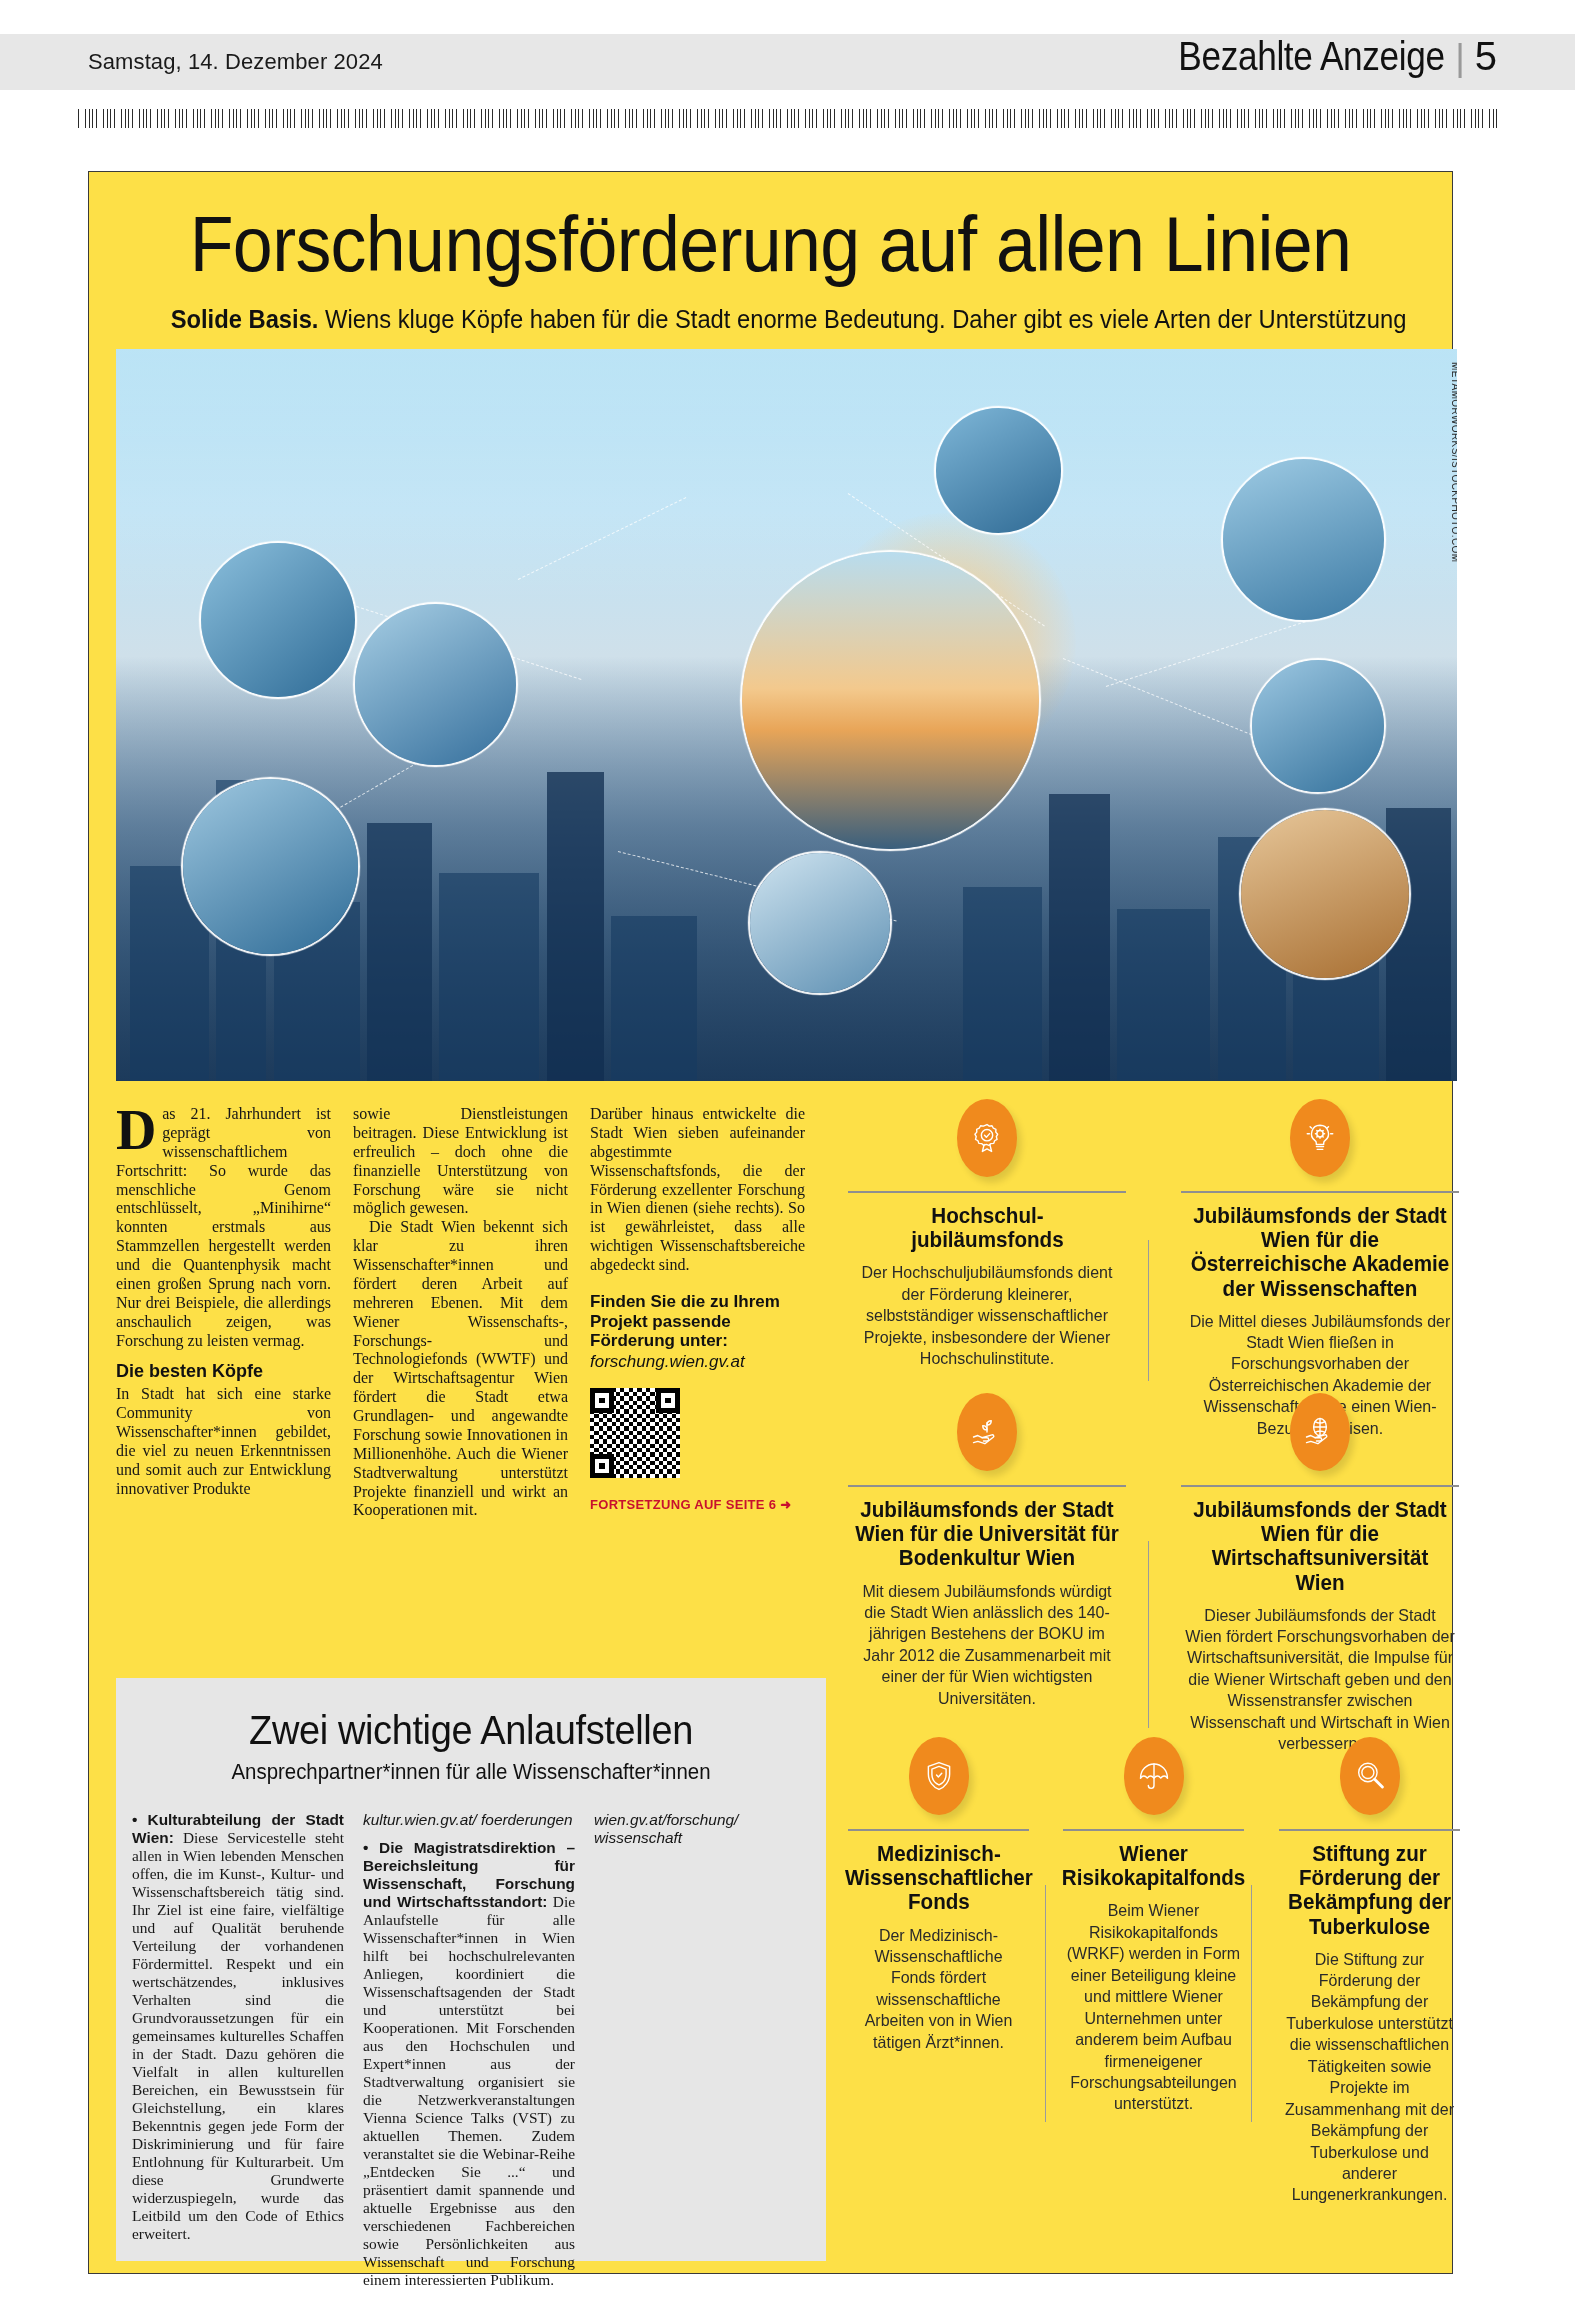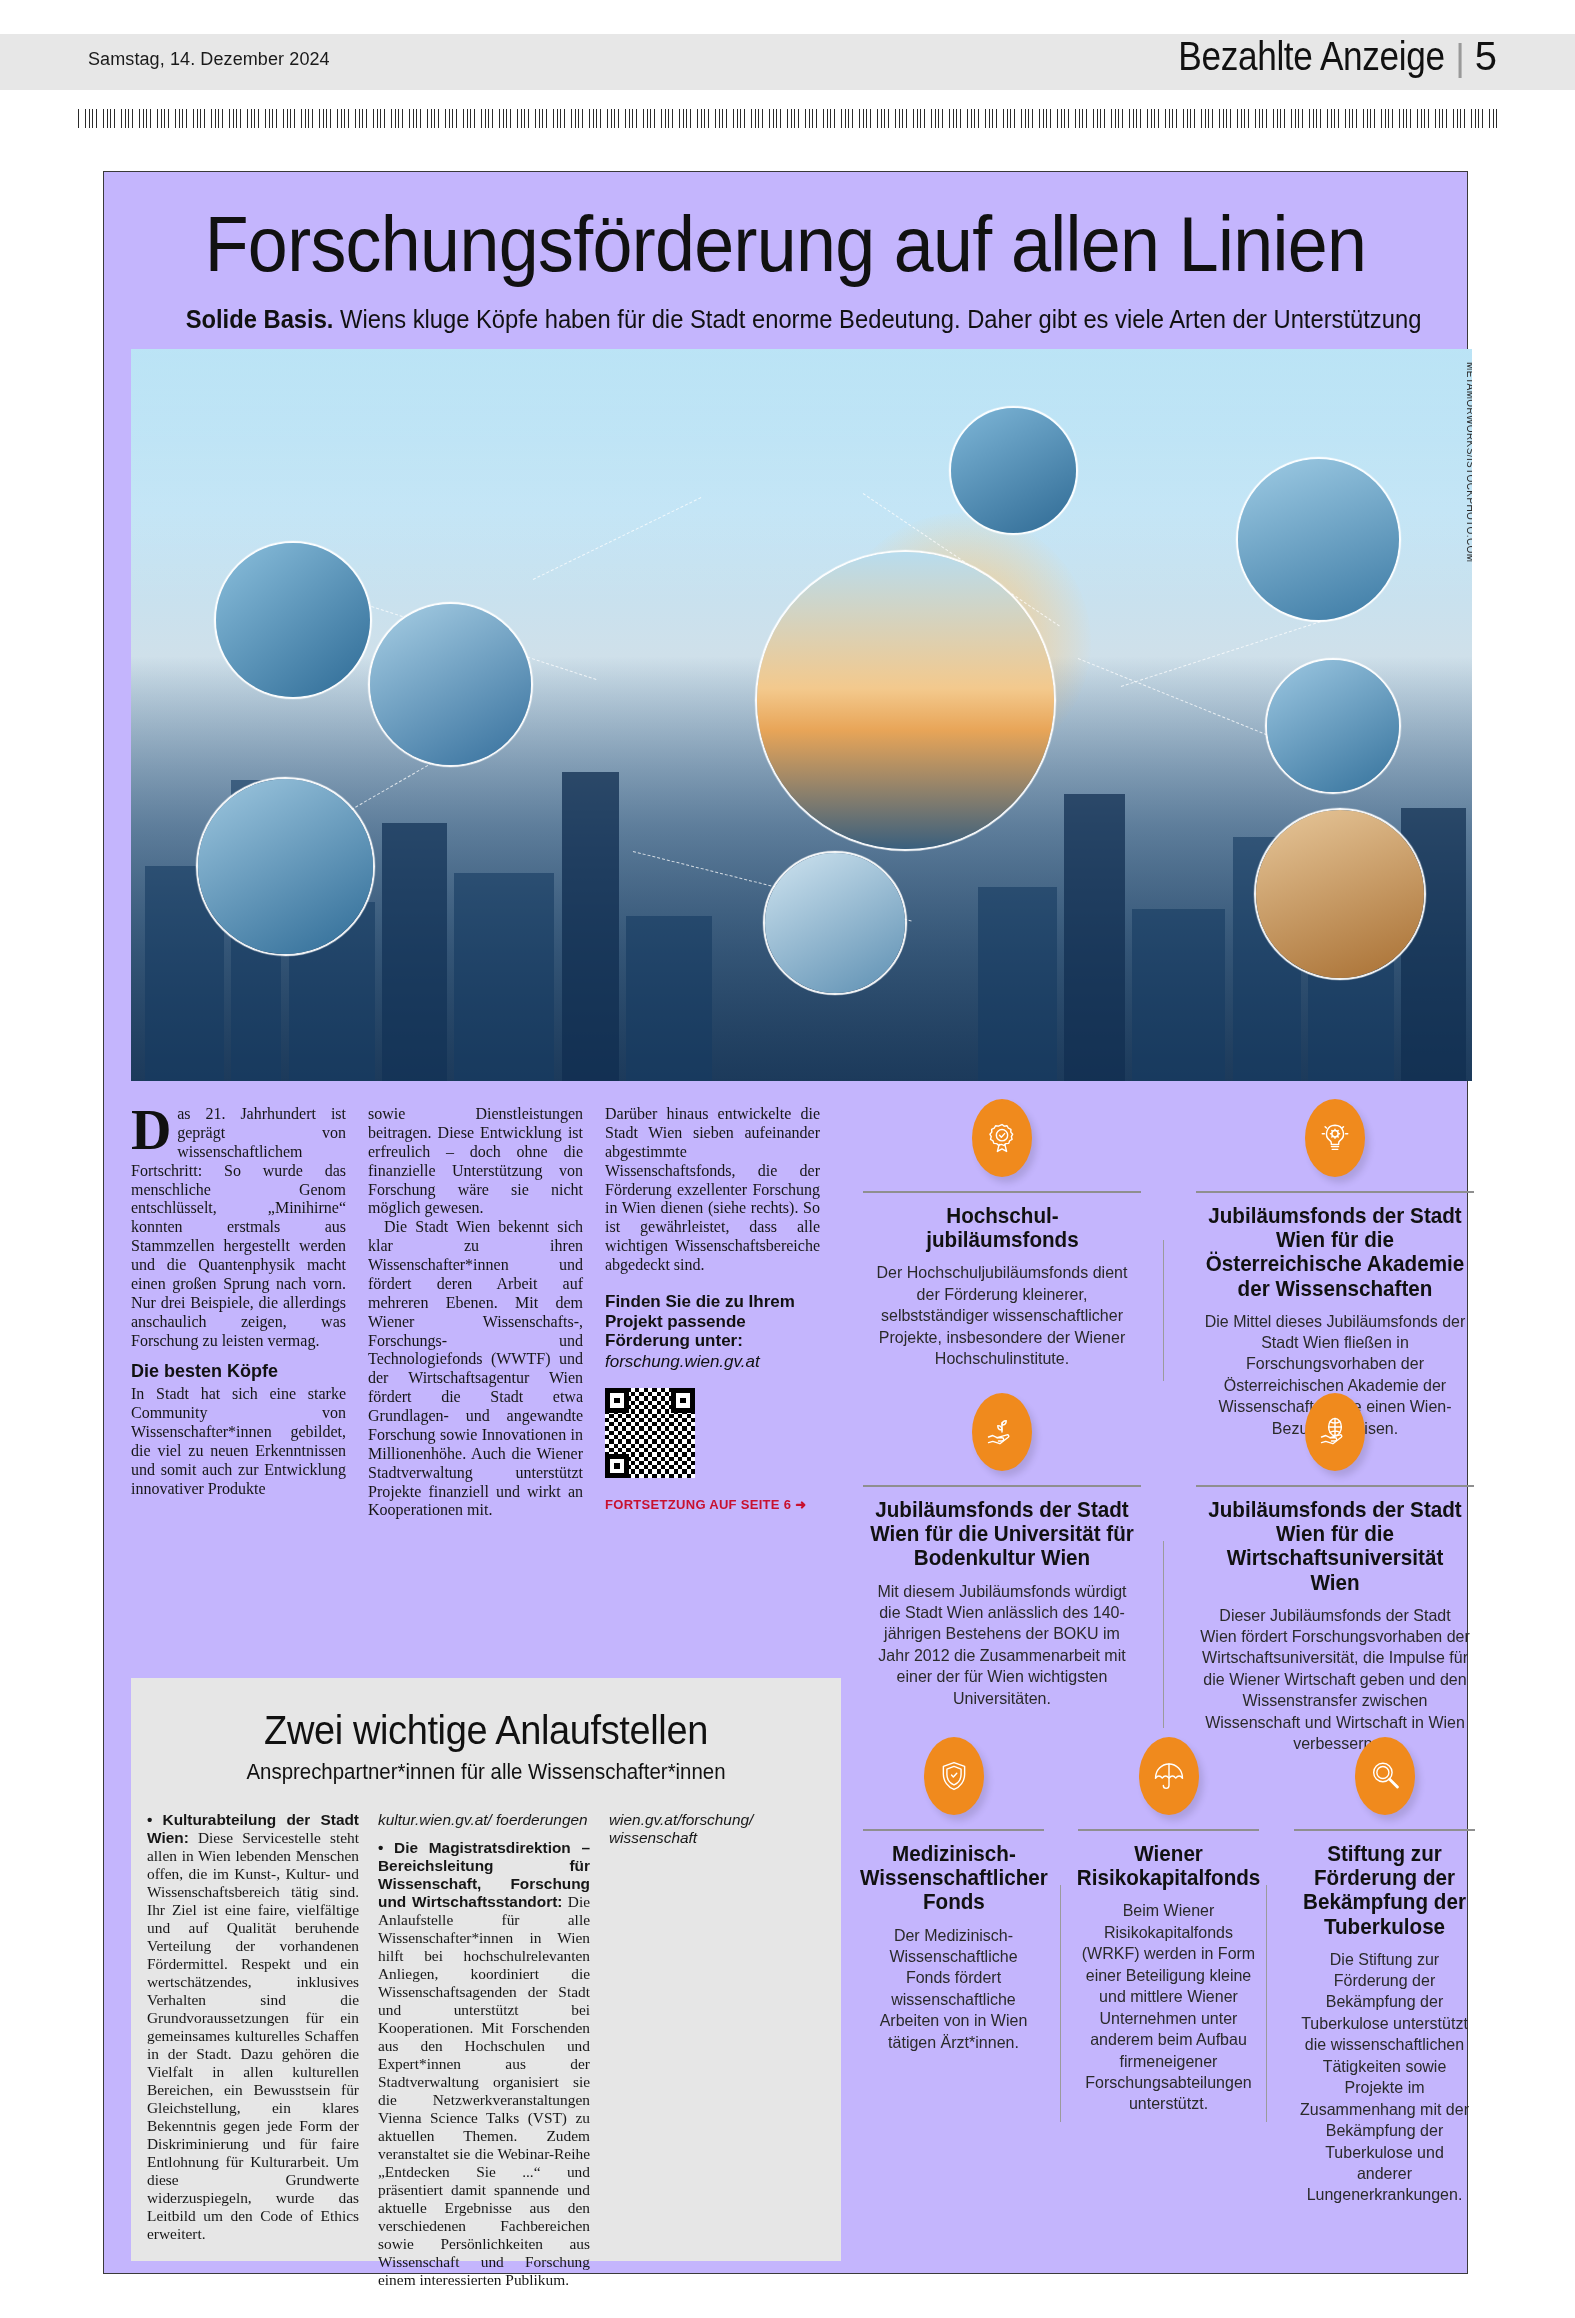--- a/index.html
+++ b/index.html
@@ -10,21 +10,21 @@
   }
   .page { position: relative; width: 1575px; height: 2319px; background:#fff; }
 
   
   .masthead {
     position: absolute; left: 0; top: 34px; width: 1575px; height: 56px;
     background: #e7e7e7;
   }
   .masthead-date {
     position: absolute; left: 88px; top: 49px;
-    font-size: 18px; color: #1a1a1a; letter-spacing: 0.1px;
+    font-size: 22px; color: #1a1a1a; letter-spacing: 0.1px;
   }
   .masthead-right {
     position: absolute; right: 78px; top: 34px;
     display: flex; align-items: baseline; gap: 10px;
     font-family: Liberation Sans, sans-serif;
   }
   .masthead-label {
     font-size: 40px; color: #111; letter-spacing: -0.4px; font-weight: 400;
     transform: scaleX(.88); transform-origin: right bottom;
   }
@@ -32,23 +32,23 @@
   .masthead-page { font-size: 40px; color: #111; font-weight: 400; }
 
   
   .hatch {
     position: absolute; left: 78px; top: 109px; width: 1422px; height: 18.7px;
     background: repeating-linear-gradient(to right, #2b2b2b 0px, #2b2b2b 0.7px, #ffffff 0.7px, #ffffff 3.6px);
   }
 
   
   .ad-frame {
-    position: absolute; left: 103px; top: 171px; width: 1365px; height: 2103px;
+    position: absolute; left: 88px; top: 171px; width: 1365px; height: 2103px;
     border: 1.4px solid #3a3a3a;
-    background: #c4b5fd;
+    background: #fde047;
   }
 
   
   .headline {
     position: absolute; left: 0; top: 32px; width: 100%;
     text-align: center;
     font-family: "Liberation Sans Narrow", "Liberation Sans", sans-serif;
     font-size: 78px; line-height: 1.04; color: #111; font-weight: 400;
     letter-spacing: -0.7px;
     transform: scaleX(.92);

